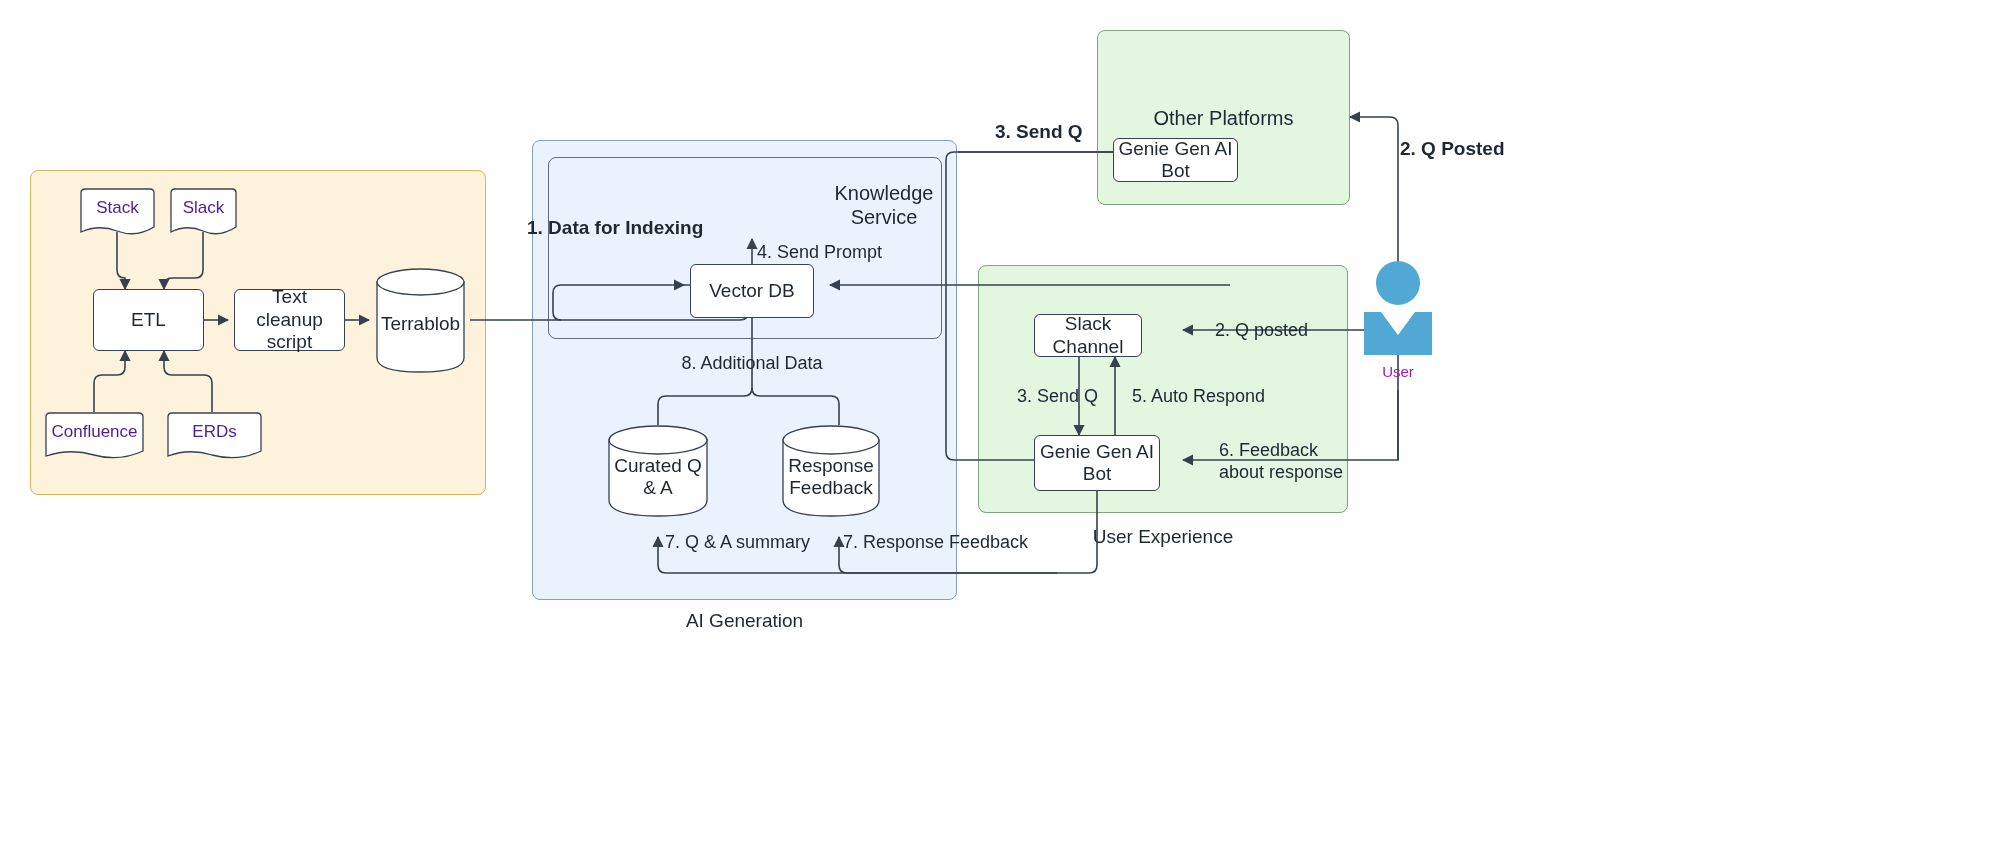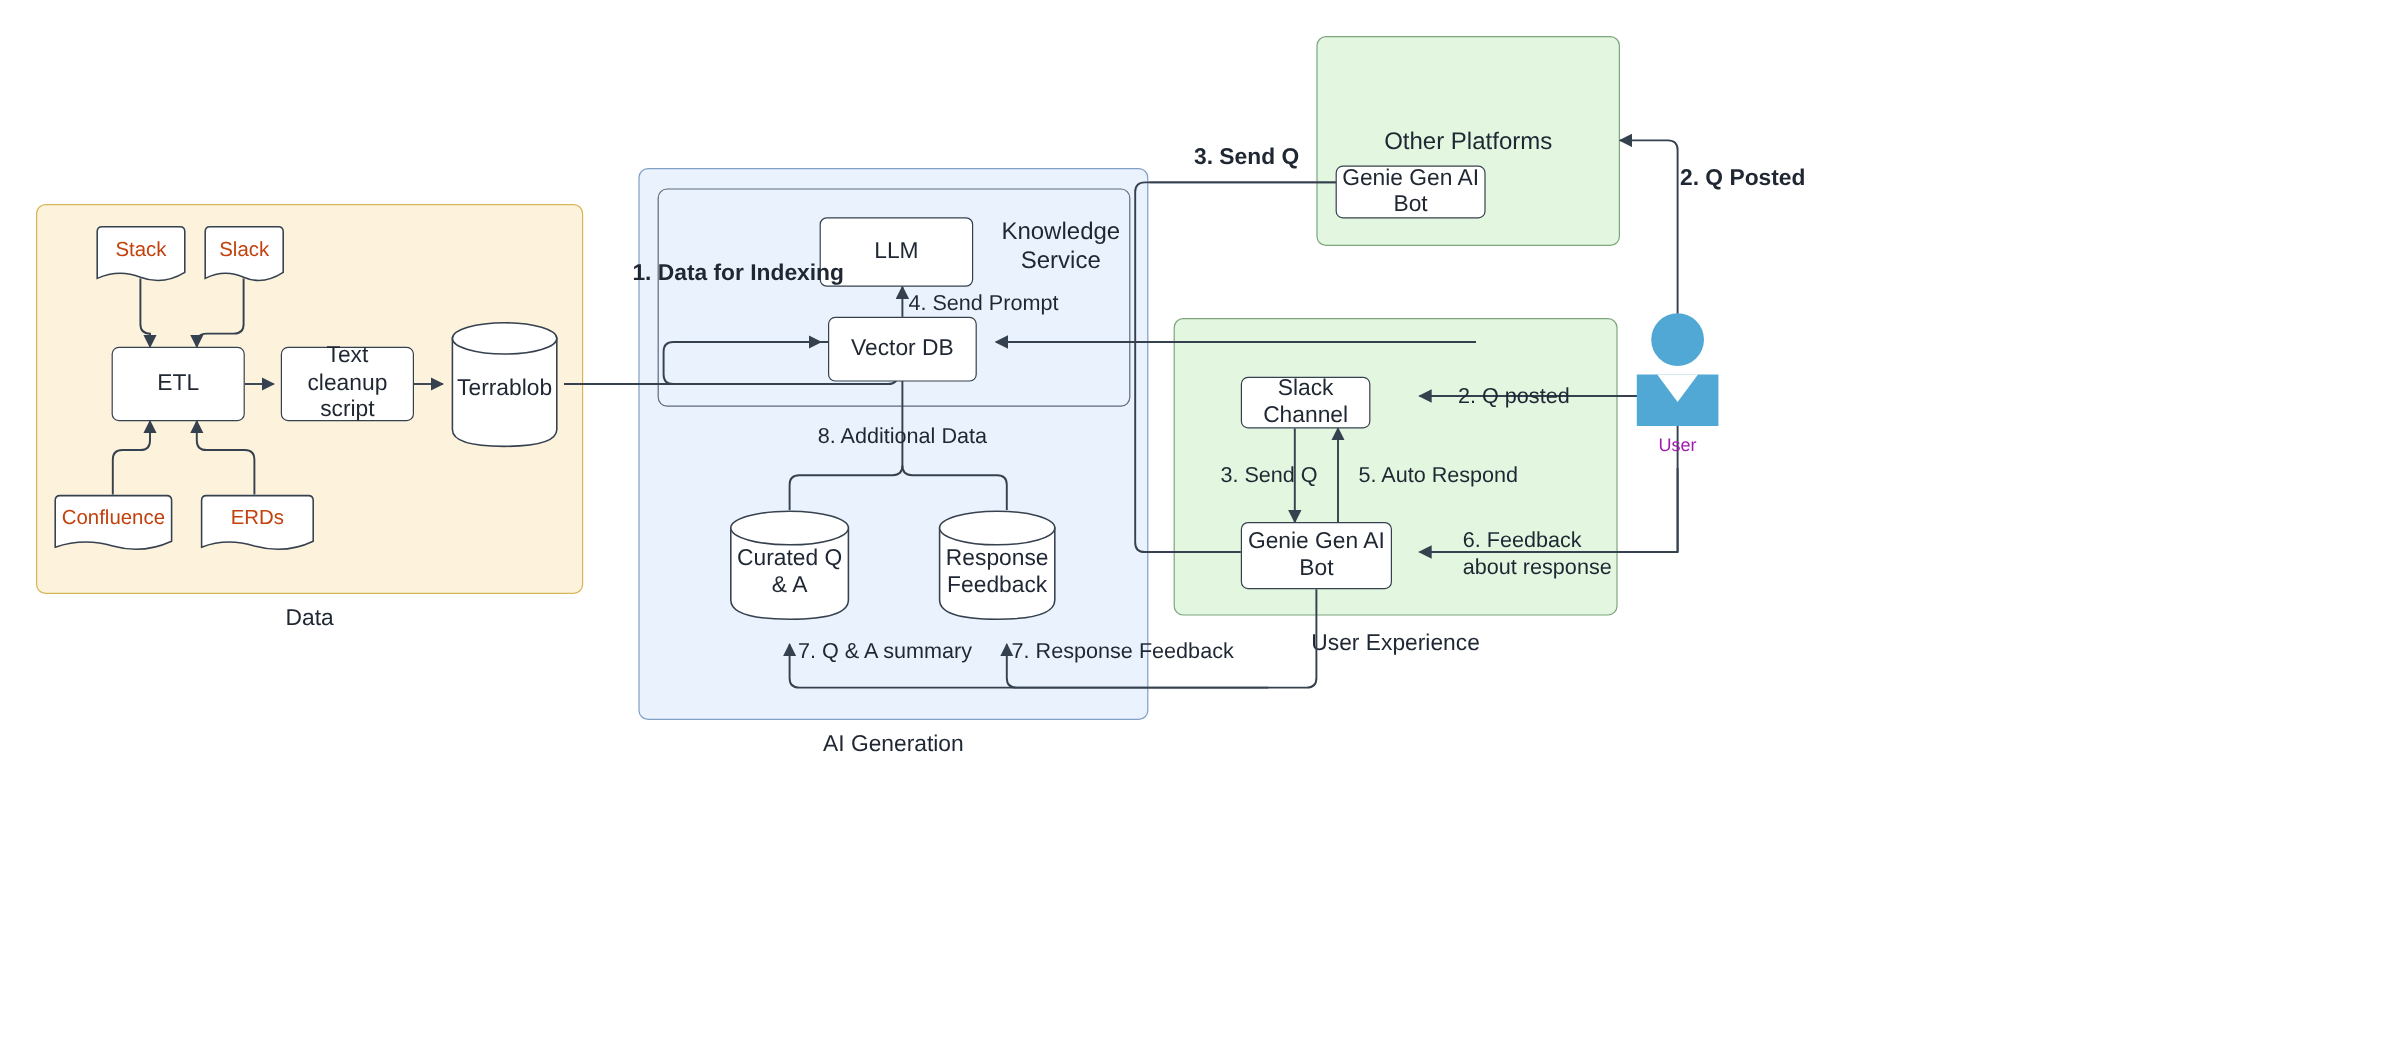--- a/index.html
+++ b/index.html
@@ -22,40 +22,39 @@
 
   
   .node{
     position:absolute; box-sizing:border-box;
     background:#ffffff; border:1px solid #36414f; border-radius:6px;
     display:flex; align-items:center; justify-content:center; text-align:center;
     font-size:19px; line-height:1.18; color:#1f2733; padding:7px 4px;
   }
 
   
-  .doclabel{position:absolute; font-size:17px; text-align:center; color:#c2410c; white-space:nowrap;}
+  .doclabel{position:absolute; font-size:17px; text-align:center; color:#4c1d95; white-space:nowrap;}
 
   
   .cyllabel{position:absolute; font-size:19px; text-align:center; color:#1f2733; line-height:1.18;}
 
   
   .txt{position:absolute; font-size:18px; color:#1f2733; white-space:pre; line-height:1.22;}
   .txt.bold{font-weight:bold; font-size:19px;}
   .txt.c{text-align:center;}
   .txt.inner-title{font-size:20px; text-align:center; line-height:1.2;}
 
   .ulabel{position:absolute; font-size:15px; color:#a21caf; text-align:center; white-space:nowrap;}
 </style>
 </head>
 <body>
 
 <div id="stage">
 
   <div class="zone zone-data" style="left:30px; top:170px; width:456px; height:325px;"></div>
-  <div class="zone-caption" style="left:30px; top:505px; width:456px;">Data</div>
 
   <div class="zone zone-ai" style="left:532px; top:140px; width:425px; height:460px;"></div>
   <div class="zone-caption" style="left:532px; top:610px; width:425px;">AI Generation</div>
 
   <div class="zone zone-ks" style="left:548px; top:157px; width:394px; height:182px;"></div>
 
   <div class="zone zone-green" style="left:1097px; top:30px; width:253px; height:175px;"></div>
 
   <div class="zone zone-green" style="left:978px; top:265px; width:370px; height:248px;"></div>
   <div class="zone-caption" style="left:978px; top:526px; width:370px;">User Experience</div>
@@ -149,21 +148,20 @@
   <div class="doclabel" style="left:46px; top:422px; width:97px;">Confluence</div>
   <div class="doclabel" style="left:168px; top:422px; width:93px;">ERDs</div>
 
   <div class="node" style="left:93px; top:289px; width:111px; height:62px;">ETL</div>
 
   <div class="node" style="left:234px; top:289px; width:111px; height:62px; white-space:pre-line;">Text cleanup
 script</div>
 
   <div class="cyllabel" style="left:377px; top:313px; width:87px;">Terrablob</div>
 
-  <div class="node" style="left:683px; top:181px; width:128px; height:58px;">LLM</div>
 
   <div class="node" style="left:690px; top:264px; width:124px; height:54px;">Vector DB</div>
 
   <div class="cyllabel" style="left:609px; top:455px; width:98px; white-space:pre-line;">Curated Q
 &amp; A</div>
 
   <div class="cyllabel" style="left:783px; top:455px; width:96px; white-space:pre-line;">Response
 Feedback</div>
 
   <div class="node" style="left:1113px; top:138px; width:125px; height:44px; white-space:pre-line;">Genie Gen AI

